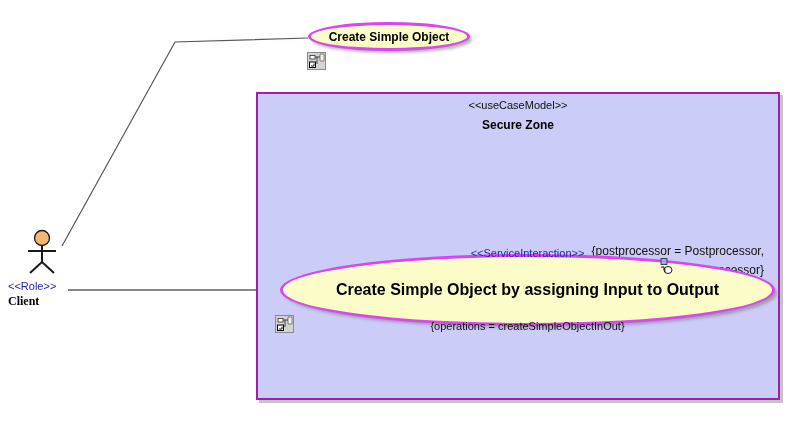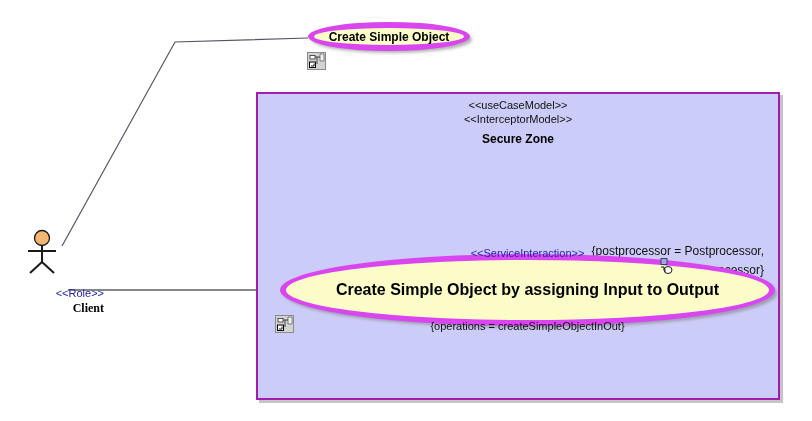--- a/index.html
+++ b/index.html
@@ -68,21 +68,21 @@
     box-sizing: border-box;
     font-size: 12px;
     color: #101010;
     line-height: 19px;
   }
 
   
   .uc {
     position: absolute;
     background: #fcfcc8;
-    border: 6px solid #d946ef;
+    border: 3px solid #d946ef;
     border-radius: 50%;
     box-sizing: border-box;
     box-shadow: 3px 3px 3px -1px rgba(120,120,120,0.55);
     display: flex;
     flex-direction: column;
     align-items: center;
     justify-content: center;
     text-align: center;
   }
   #uc-simple {
@@ -124,23 +124,23 @@
   .actor {
     position: absolute;
     left: 8px;
     top: 228px;
     width: 96px;
     height: 78px;
   }
   .actor-labels {
     position: absolute;
     left: 0;
-    top: 58px;
+    top: 51px;
     width: 96px;
-    text-align: right;
+    text-align: left;
   }
   .actor-stereo {
     font-size: 11px;
     color: #2222aa;
     line-height: 14px;
   }
   .actor-name {
     font-size: 12px;
     font-weight: bold;
     color: #000000;
@@ -164,21 +164,20 @@
 <div id="canvas">
 
   <svg class="layer-svg" viewBox="0 0 812 421" xmlns="http://www.w3.org/2000/svg">
     <polyline points="62,246 175,42 308,38" fill="none" stroke="#555566" stroke-width="1.2"></polyline>
     <line x1="68" y1="290" x2="284" y2="290" stroke="#111111" stroke-width="1.2"></line>
   </svg>
 
   <div class="package">
     <div class="pkg-head">
       <div class="pkg-stereo">&lt;&lt;useCaseModel&gt;&gt;</div>
-      <div class="pkg-stereo">&lt;&lt;InterceptorModel&gt;&gt;</div>
       <div class="pkg-title">Secure Zone</div>
     </div>
     <div class="pkg-tags">
       <div>{postprocessor = Postprocessor,</div>
       <div>preprocessor = Preprocessor}</div>
     </div>
   </div>
 
   <div class="uc" id="uc-simple">
     <div class="uc-name">Create Simple Object</div>

